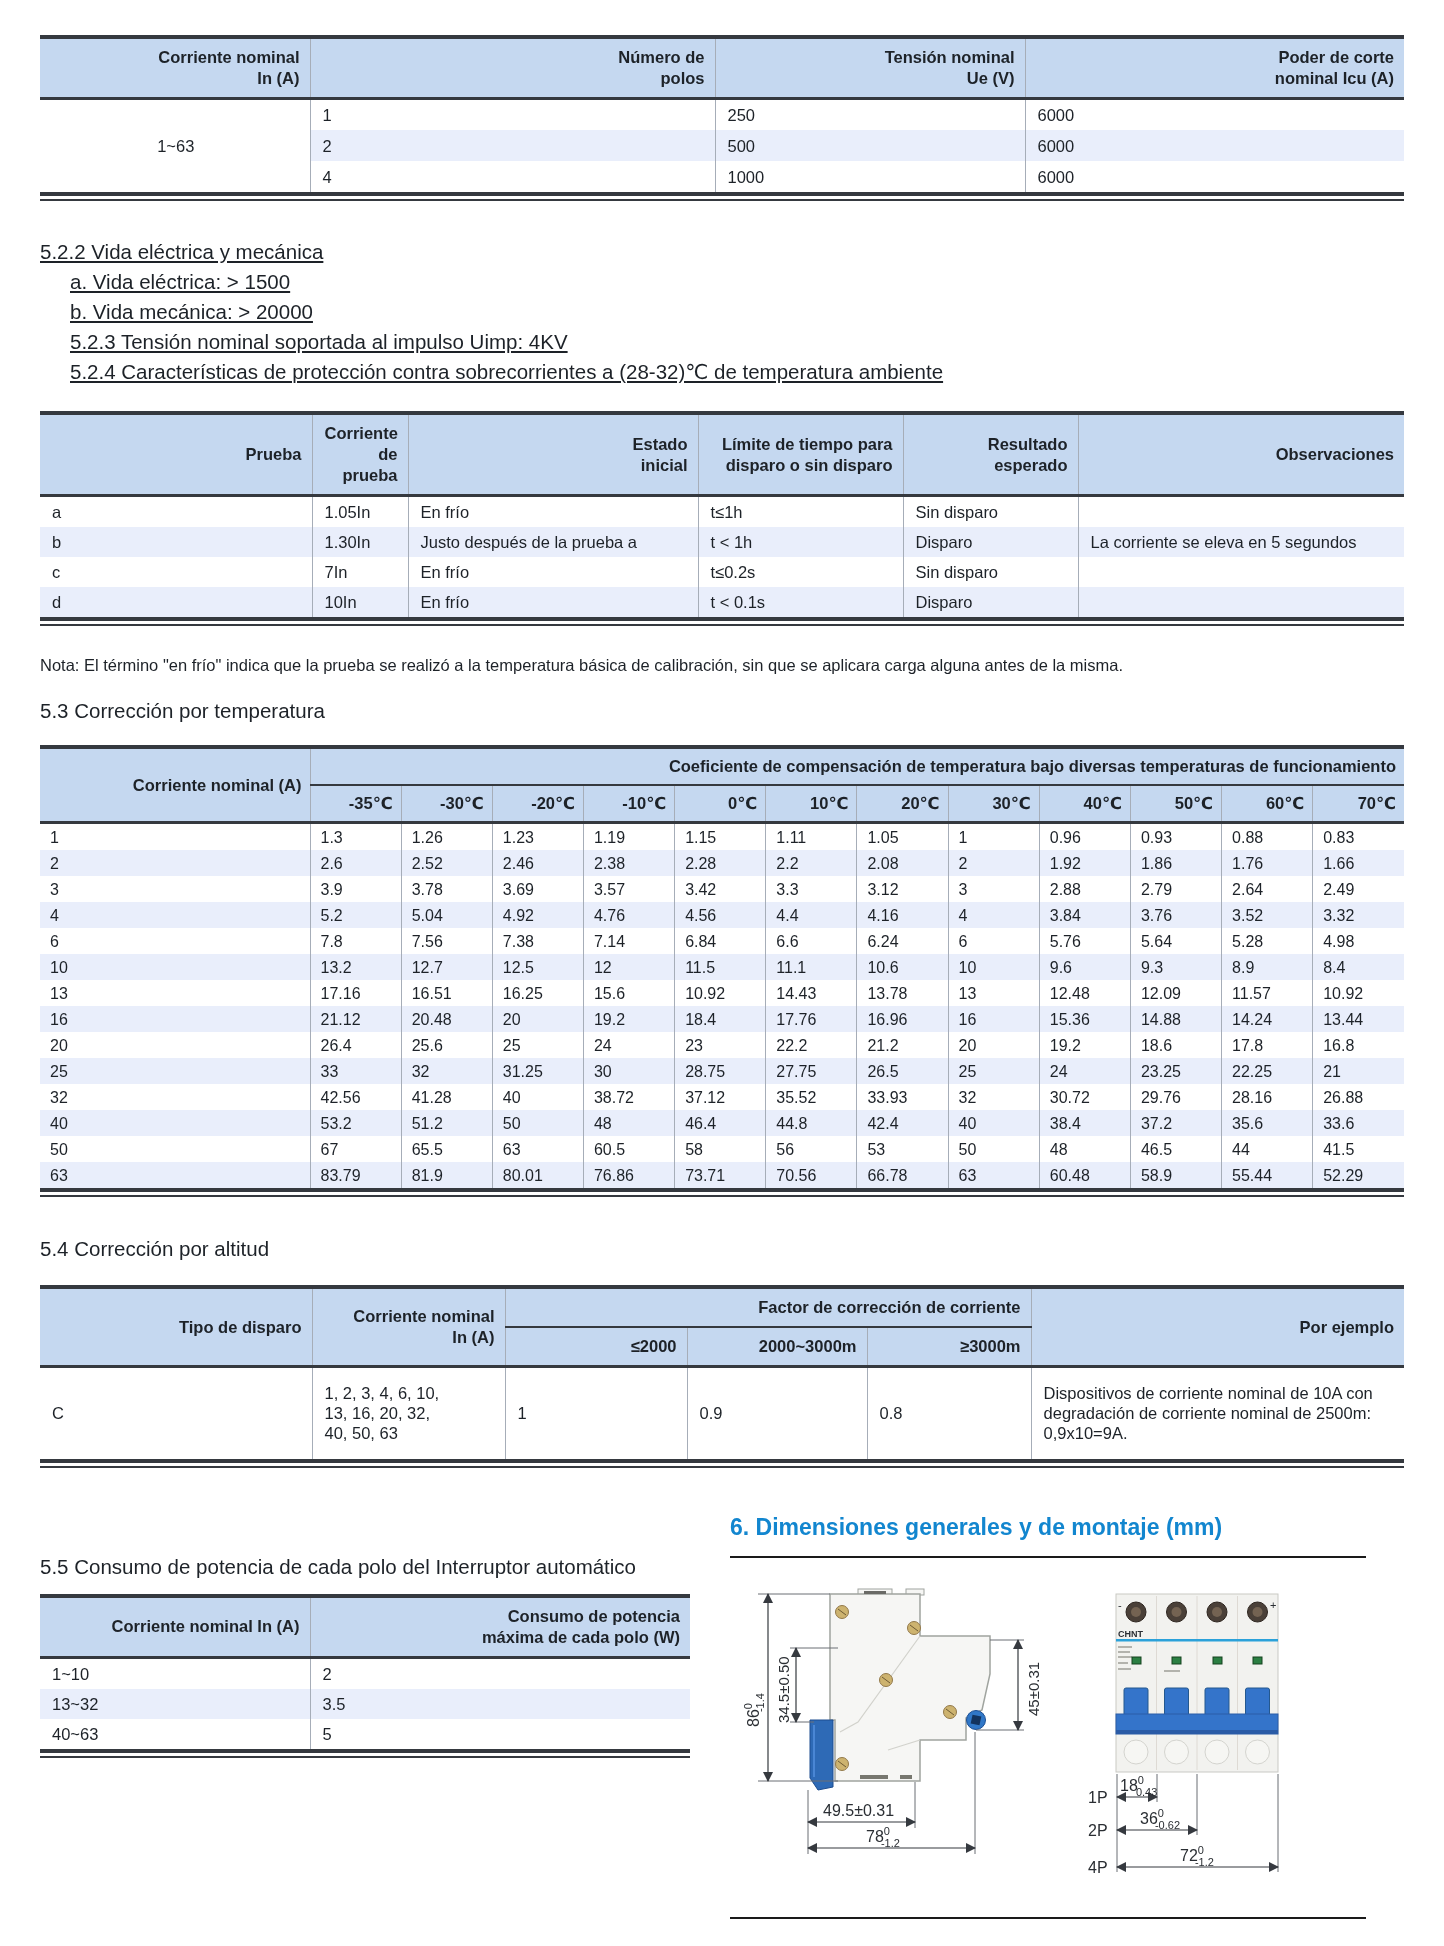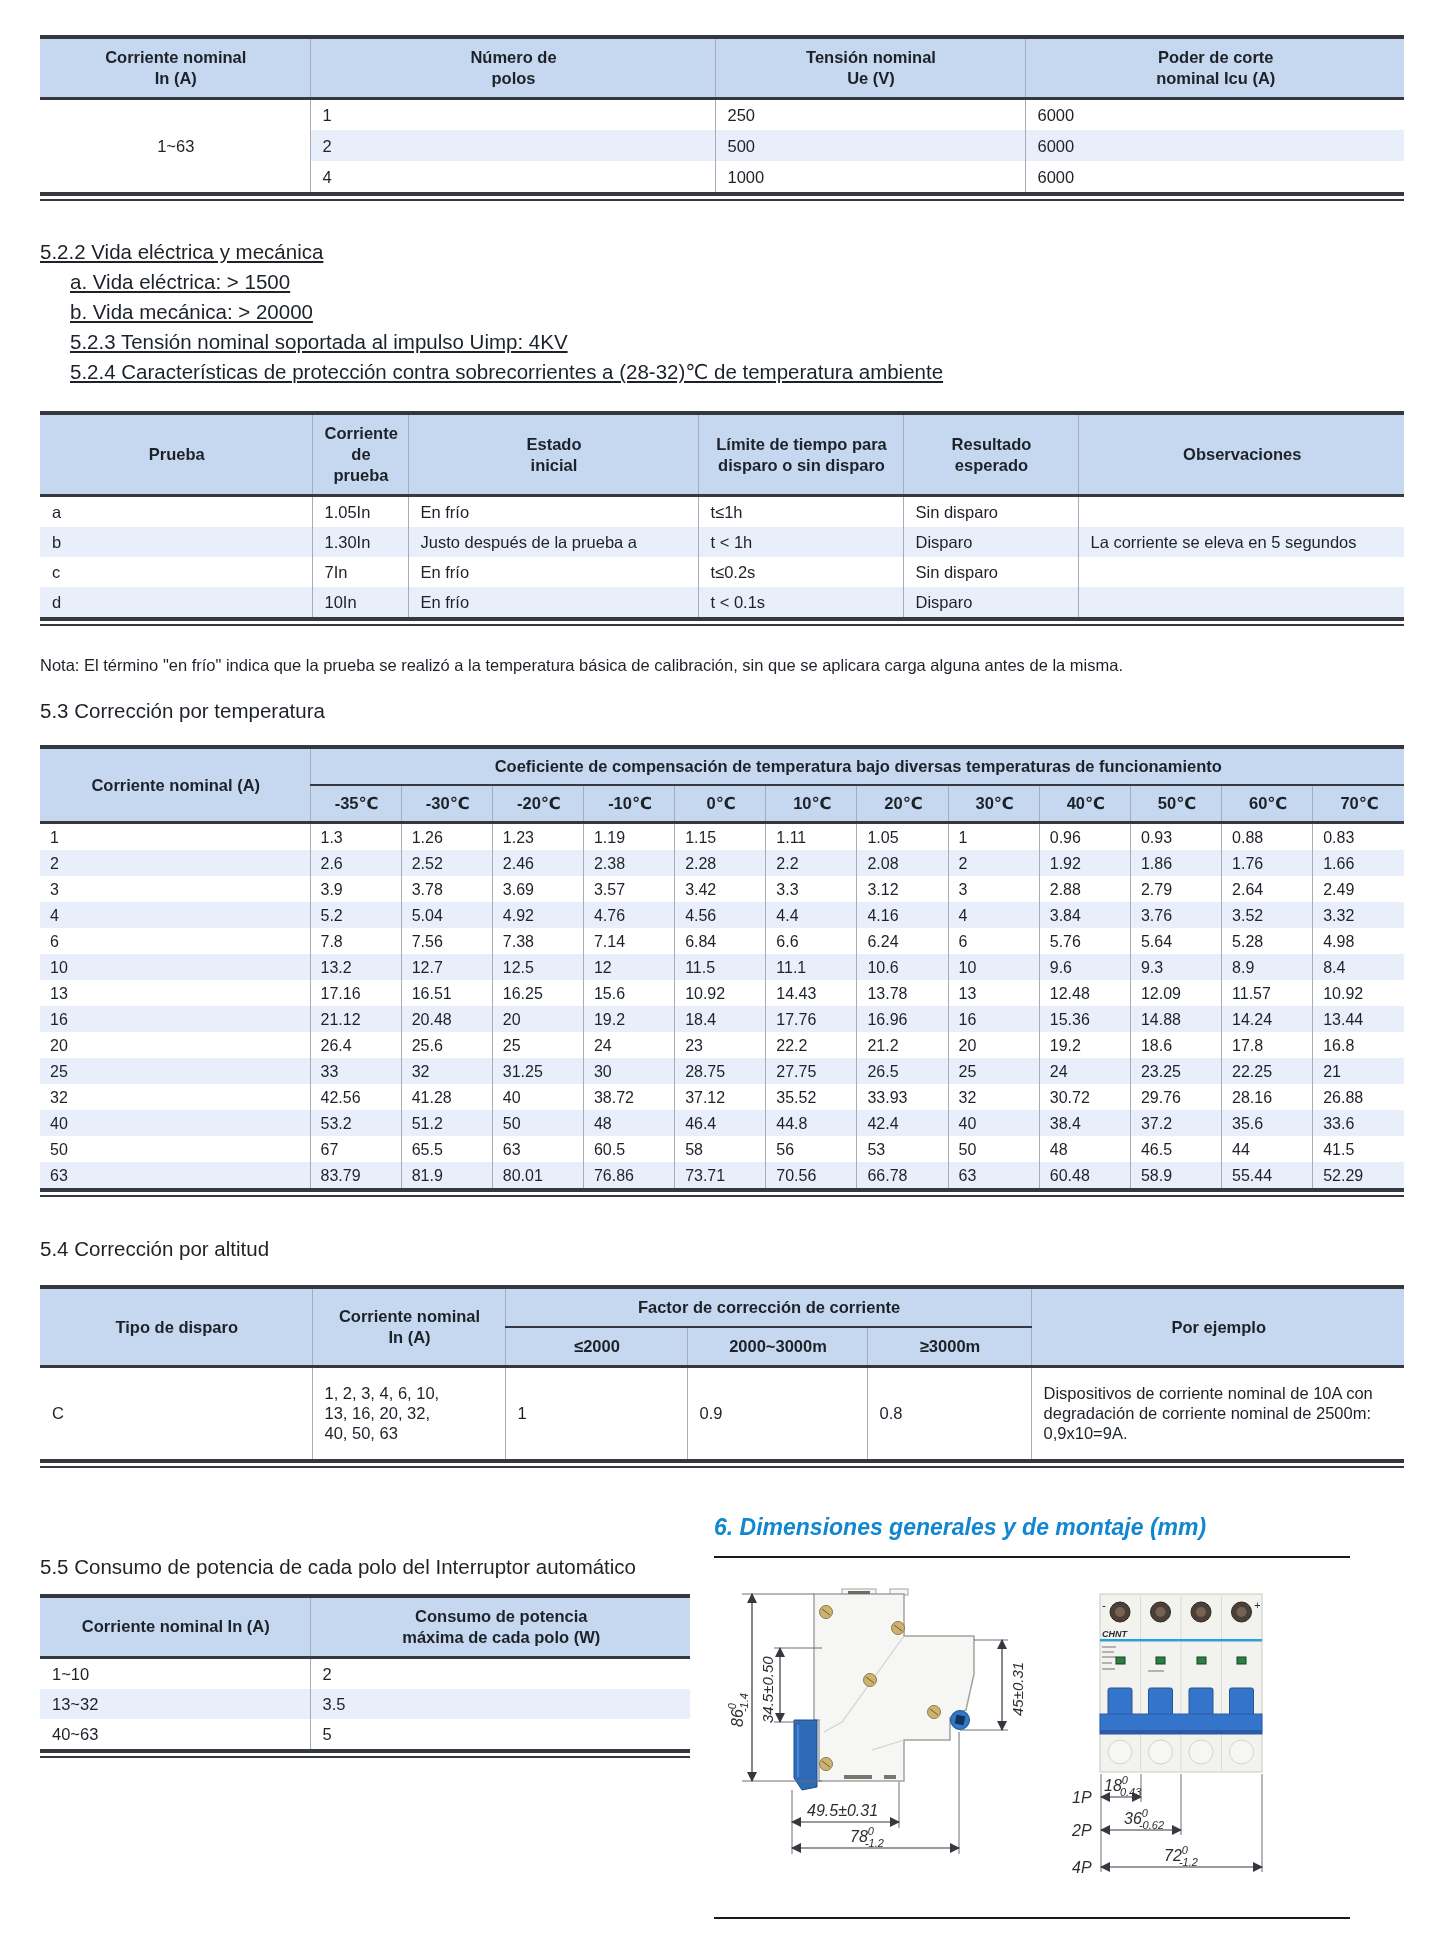--- a/index.html
+++ b/index.html
@@ -8,21 +8,21 @@
     position:relative; width:1444px; height:1946px; overflow:hidden;
     background:#fff; color:#1d2228;
     font-family:"Liberation Sans","DejaVu Sans",sans-serif;
     padding:35px 40px 0 40px;
   }
   
   table { border-collapse:collapse; table-layout:fixed; }
   .w-full { width:1364px; }
   table { border-top:4px solid #35393f; }
   th {
-    background:#c5d8f0; text-align:center; font-weight:bold; font-size:16.5px;
+    background:#c5d8f0; text-align:right; font-weight:bold; font-size:16.5px;
     line-height:21px; padding:8px 10px 8px 12px; vertical-align:middle;
     white-space:pre-line; color:#1d2228;
   }
   td {
     font-size:16.5px; line-height:20px; padding:5px 10px 5px 12px;
     vertical-align:middle;
   }
   .hdr-bottom th, th.hdr-bottom { border-bottom:3px solid #35393f; }
   th.group-hdr { border-bottom:2px solid #35393f; }
   td:not(:first-child), .sub th, th + th { border-left:1px solid #a6adb8; }
@@ -33,21 +33,21 @@
   .temp-table td { font-size:16px; padding:3.5px 8px 3.5px 10px; line-height:19px; }
   .temp-table th { padding:7px 8px 7px 10px; }
   
   .sec-block { margin-top:36px; font-size:20.5px; line-height:30px;text-decoration:underline; }
   .sec-block .ind { padding-left:30px; }
   .nota { margin-top:30px; font-size:16.5px; }
   .h2 { font-size:20.5px; margin-top:24px; }
   
   .bottom { display:flex; margin-top:46px; }
   .left-col  { width:650px;margin-top:41px; }
-  .right-col { width:636px; margin-left:24px;font-style:italic; }
+  .right-col { width:636px; margin-left:40px; }
   .h2-inline { font-size:20.5px; }
   .sec6-title { font-size:23px; font-weight:bold; color:#1286cf; line-height:26px; }
   .rule { border:none; border-top:2px solid #1a1a1a; margin:16px 0 0 0; }
   .power-table { width:650px; margin-top:15px; }
   .dbl.w-power { width:650px; }
   .drawings { display:flex; align-items:flex-start; padding:24px 0 40px 8px; }
   .drawings svg { display:block; }
   .svg-front { margin-left:12px; }
   svg text { font-family:"Liberation Sans","DejaVu Sans",sans-serif; fill:#2a2e33; }
 </style>

